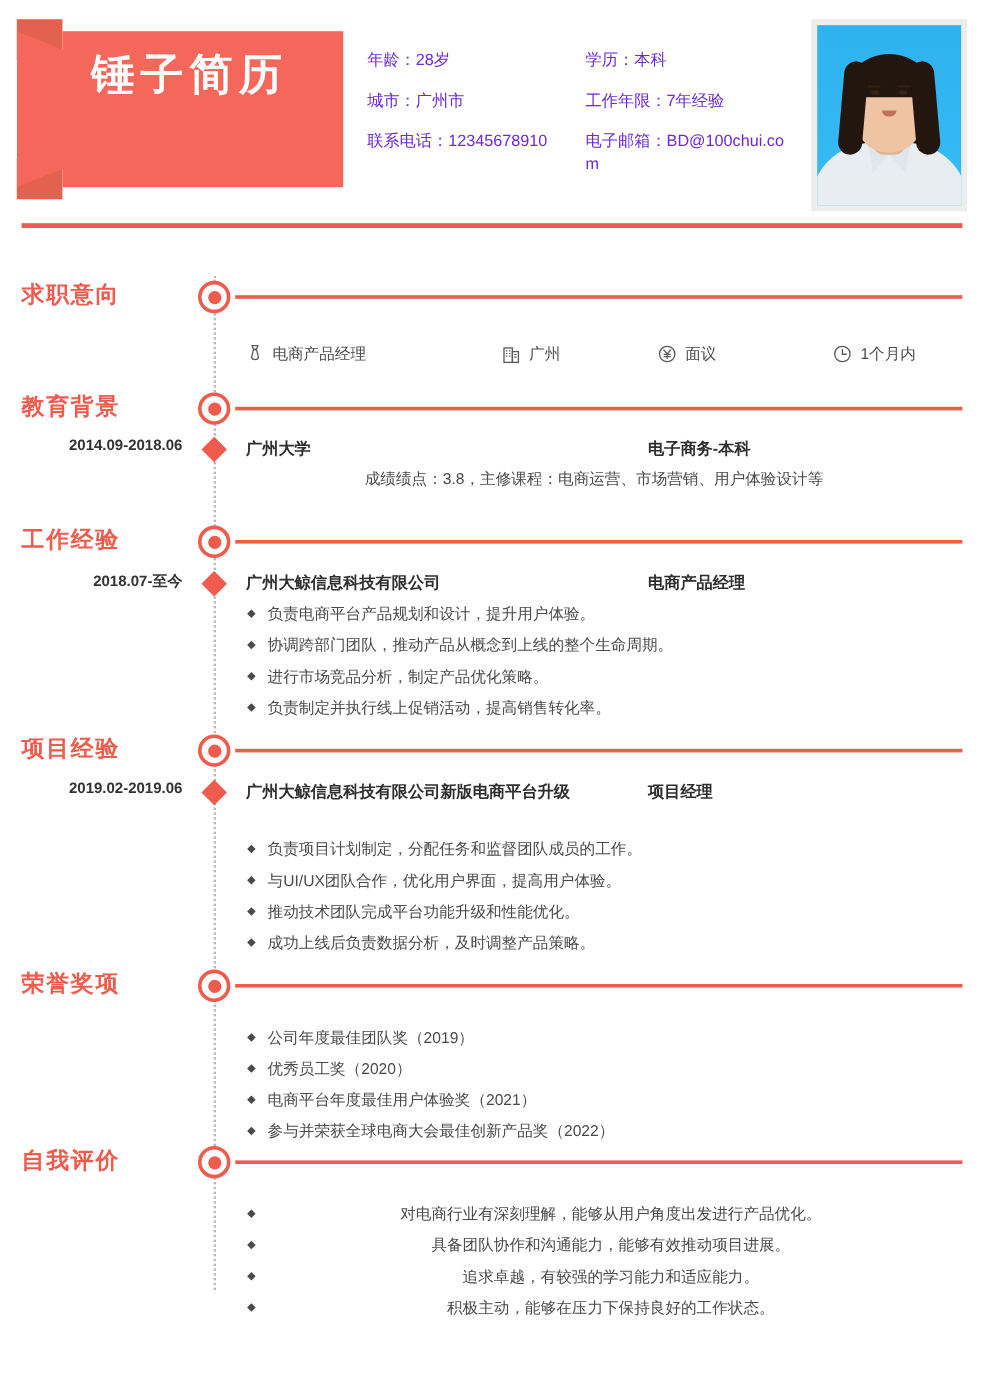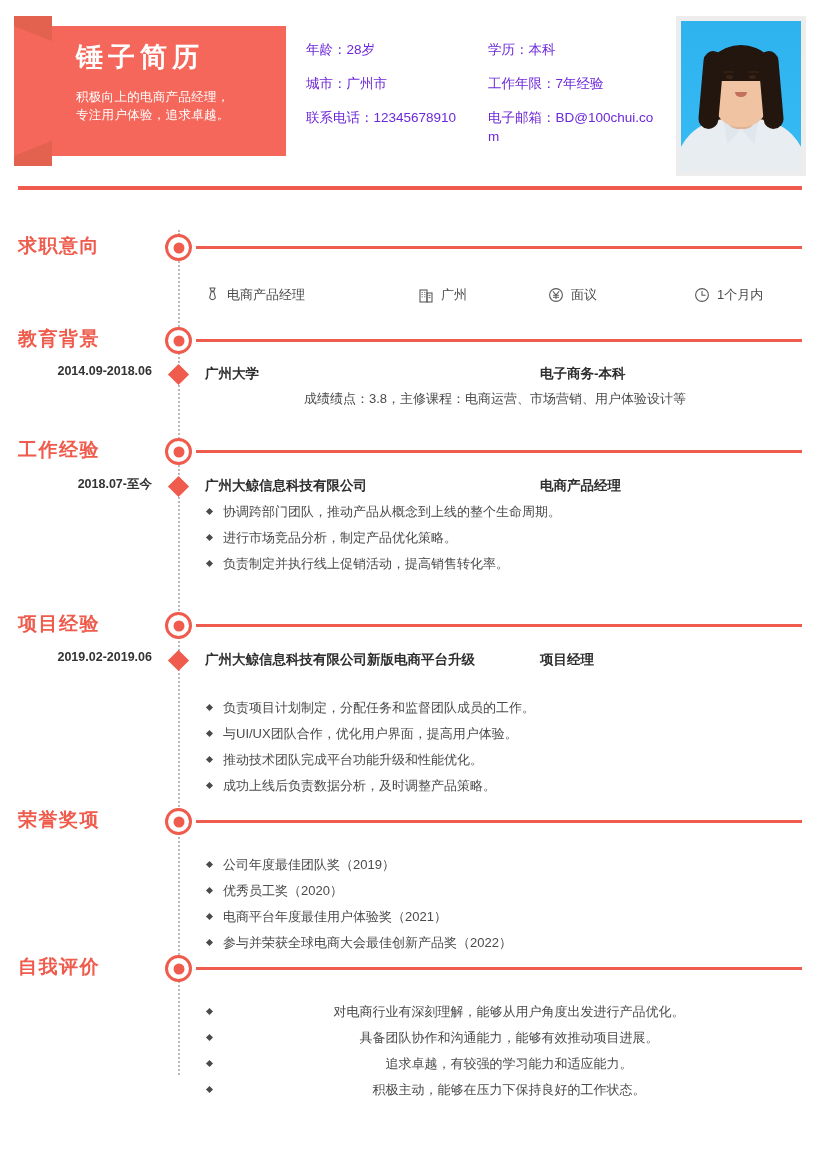--- a/index.html
+++ b/index.html
@@ -28,21 +28,21 @@
     position: absolute; left: 38px; top: 10px; width: 234px; height: 130px;
     background: #f4675a;
   }
   .ribbon-notch {
     position: absolute; left: 0; top: 10px; width: 40px; height: 130px;
     background: #f4675a;
     clip-path: polygon(0 0, 100% 16px, 100% 114px, 0 100%);
   }
   .resume-title {
     position: absolute; left: 76px; top: 44px;
-    font-size: 27px; font-weight: 700; color: #ffffff;
+    font-size: 36px; font-weight: 700; color: #ffffff;
     letter-spacing: 5px; line-height: 1;
   }
   .resume-tagline {
     position: absolute; left: 76px; top: 88px; width: 200px;
     font-size: 12.5px; color: #ffffff; line-height: 1.45; letter-spacing: .3px;
   }
 
   .meta { position: absolute; left: 306px; top: 40px; width: 350px; }
   .meta-col { position: absolute; top: 0; }
   .meta-col.c1 { left: 0; width: 170px; }
@@ -202,24 +202,20 @@
   <div class="header">
 
     <div class="ribbon">
       <div class="ribbon-fold-top"></div>
       <div class="ribbon-fold-bot"></div>
       <div class="ribbon-notch"></div>
       <div class="ribbon-inner"></div>
     </div>
 
     <div class="resume-title">锤子简历</div>
-    <div class="resume-tagline">
-      <div>积极向上的电商产品经理，</div>
-      <div>专注用户体验，追求卓越。</div>
-    </div>
 
     <div class="meta">
       <div class="meta-col c1">
         <div class="meta-row">年龄：28岁</div>
         <div class="meta-row">城市：广州市</div>
         <div class="meta-row">联系电话：12345678910</div>
       </div>
       <div class="meta-col c2">
         <div class="meta-row">学历：本科</div>
         <div class="meta-row">工作年限：7年经验</div>
@@ -317,20 +313,21 @@
     <div class="sec-title">工作经验</div>
     <div class="sec-node"></div>
     <div class="sec-rule"></div>
 
     <div class="entry" style="top:24px;">
       <div class="entry-date">2018.07-至今</div>
       <div class="diamond" style="top:3px;"></div>
       <div class="entry-org">广州大鲸信息科技有限公司</div>
       <div class="entry-role">电商产品经理</div>
       <ul class="bullets" style="top:26px;">
+        <li>负责电商平台产品规划和设计，提升用户体验。</li>
         <li>协调跨部门团队，推动产品从概念到上线的整个生命周期。</li>
         <li>进行市场竞品分析，制定产品优化策略。</li>
         <li>负责制定并执行线上促销活动，提高销售转化率。</li>
       </ul>
     </div>
   </div>
 
   <div class="section" style="top:626px;">
     <div class="sec-title">项目经验</div>
     <div class="sec-node"></div>

